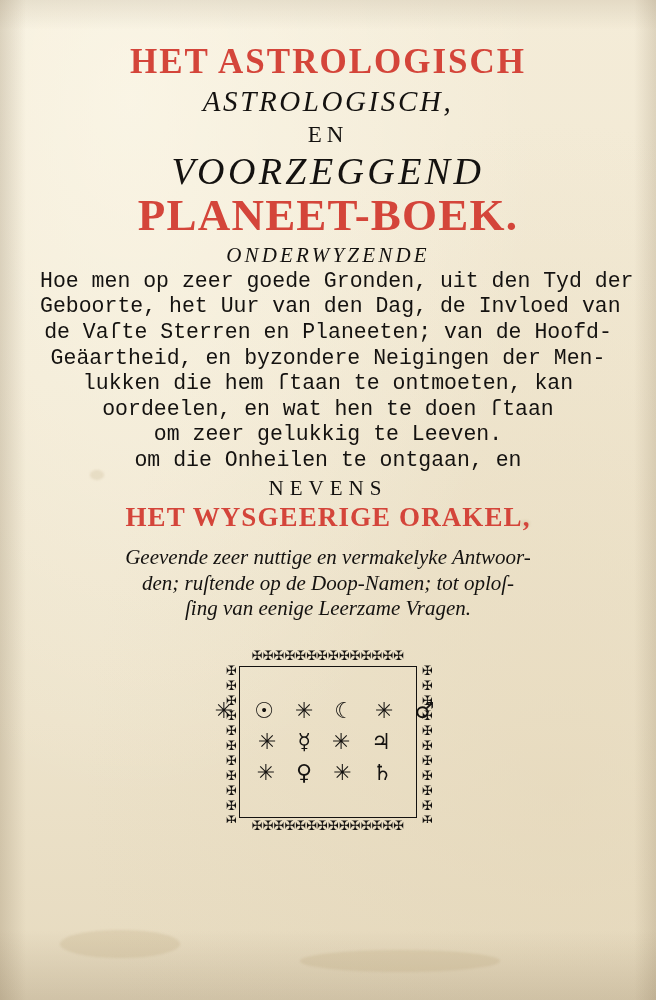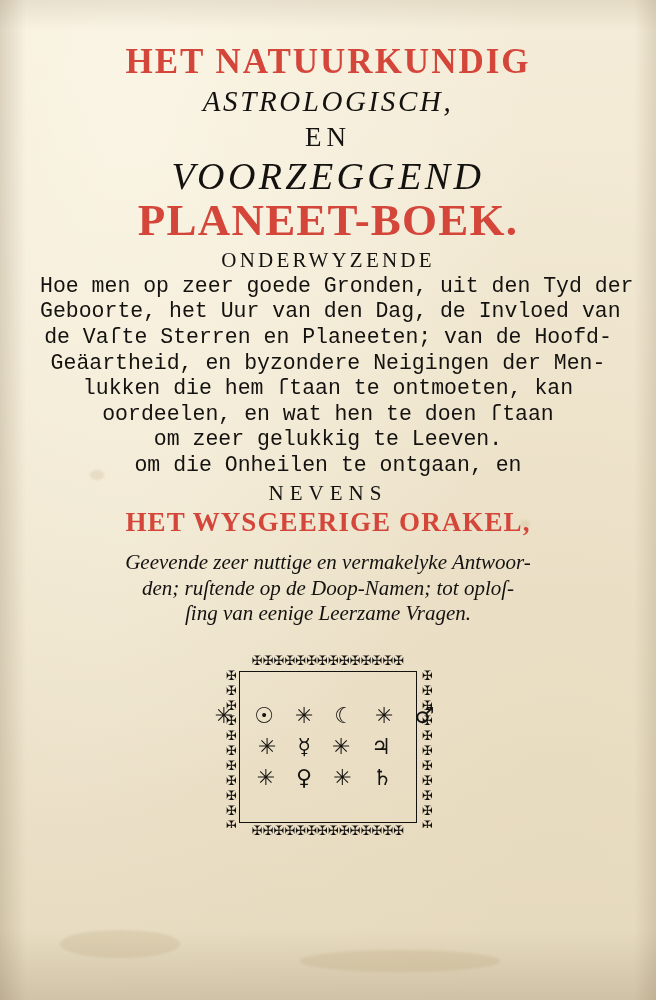--- a/index.html
+++ b/index.html
@@ -75,21 +75,21 @@
     white-space: nowrap;
   }
   .line-title-2 {
     font-style: italic;
     font-size: 29px;
     letter-spacing: 2.6px;
     line-height: 1.05;
     margin: 0 0 6px 0;
   }
   .line-title-3 {
-    font-size: 27px;
+    font-size: 23px;
     letter-spacing: 5px;
     margin: 0 0 4px 0;
   }
   .line-title-4 {
     font-size: 38px;
     letter-spacing: 3.4px;
     line-height: 1.02;
     margin: 0 0 2px 0;
     font-style: italic;
   }
@@ -99,20 +99,21 @@
     letter-spacing: 1.2px;
     line-height: 1.02;
     margin: 0 0 4px 0;
     white-space: nowrap;
     text-align: center;
   }
   .line-sub-1 {
     font-size: 21px;
     letter-spacing: 3.2px;
     margin: 0 0 1px 0;
+    font-style: italic;
   }
   .body-block {
     font-size: 21.5px;
     line-height: 1.19;
     color: #141210;
     margin: 0;
   }
   .body-block .ln { display: block; white-space: nowrap; font-family: Liberation Mono, monospace; }
   .line-nevens {
     font-size: 21px;
@@ -200,21 +201,21 @@
   <div class="edge-shadow-right"></div>
   <div class="edge-shadow-bottom"></div>
 
   <div class="foxing" style="left:60px; top:930px; width:120px; height:28px;"></div>
   <div class="foxing" style="left:300px; top:950px; width:200px; height:22px;"></div>
   <div class="foxing" style="left:90px; top:470px; width:14px; height:10px;"></div>
   <div class="foxing" style="left:520px; top:520px; width:10px; height:8px;"></div>
 
   <div class="content">
 
-    <div class="line-title-1 red">HET NATUURKUNDIG</div>
+    <div class="line-title-1 red">HET ASTROLOGISCH</div>
     <div class="line-title-2 black">ASTROLOGISCH,</div>
     <div class="line-title-3 black">EN</div>
     <div class="line-title-4 black">VOORZEGGEND</div>
     <div class="line-title-5 red">PLANEET-BOEK.</div>
 
     <div class="line-sub-1 black">ONDERWYZENDE</div>
 
     <div class="body-block">
       <span class="ln">Hoe men op zeer goede Gronden, uit den Tyd der</span>
       <span class="ln">Geboorte, het Uur van den Dag, de Invloed van</span>

